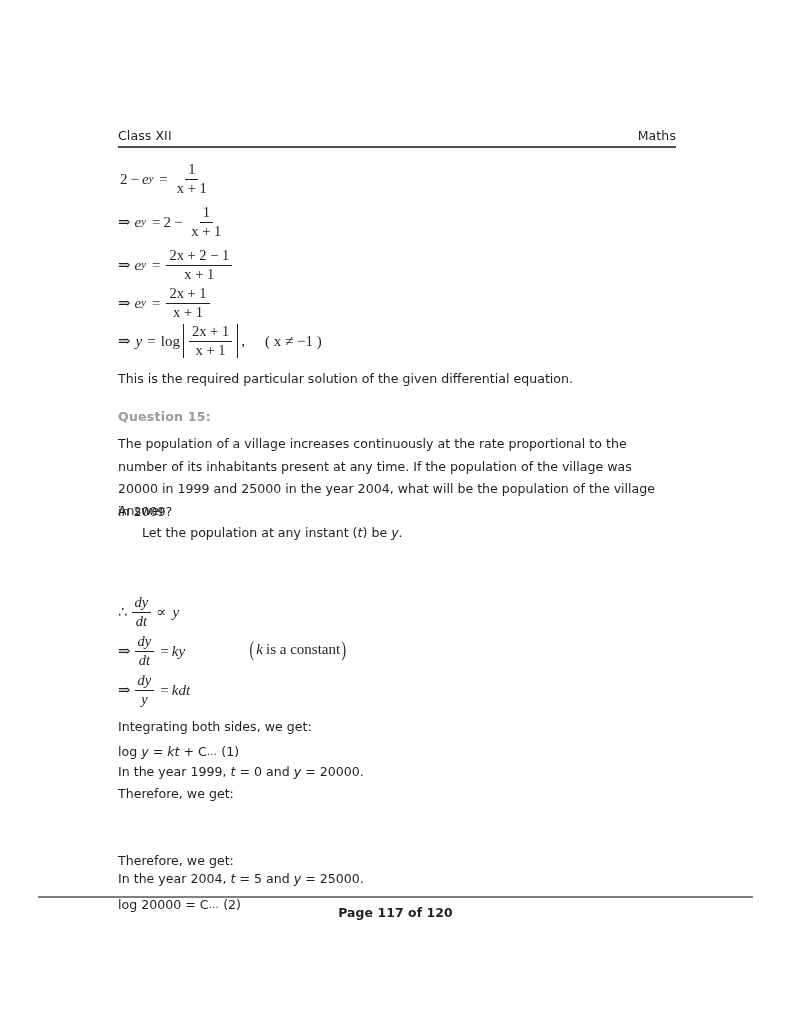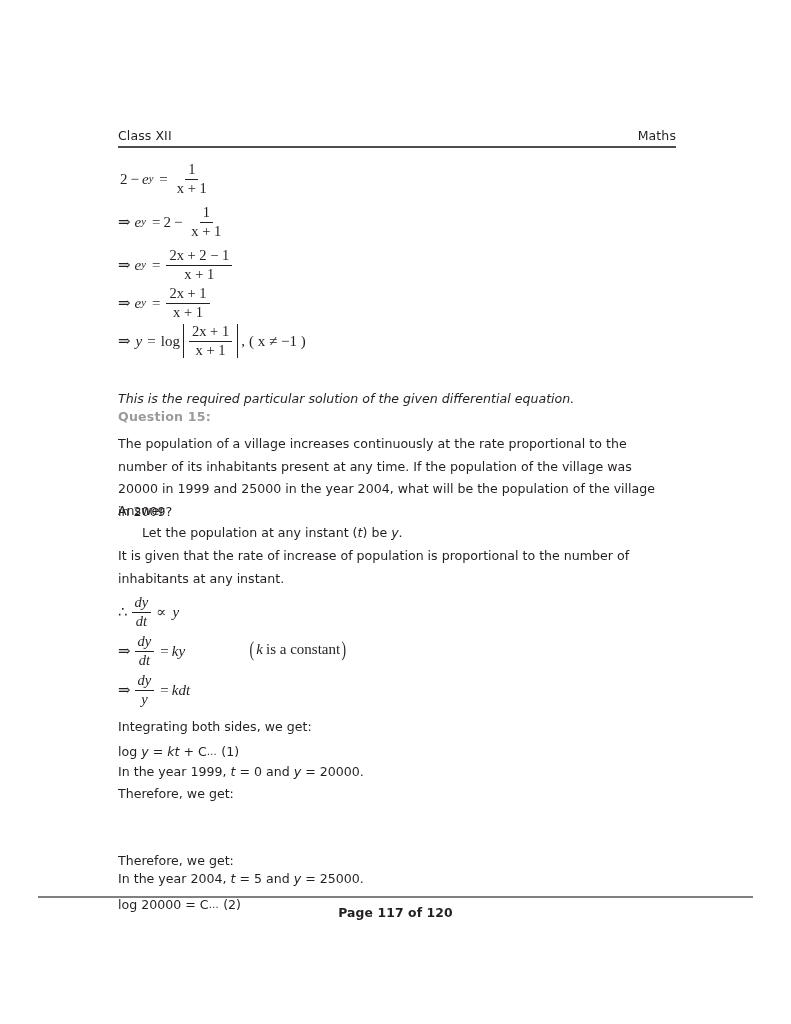--- a/index.html
+++ b/index.html
@@ -210,36 +210,35 @@
     <span style="margin-left:2px;">log</span>
     <span class="abs">
       <span class="bar"></span>
       <span class="frac">
         <span class="num">2x + 1</span>
         <span class="den">x + 1</span>
       </span>
       <span class="bar"></span>
     </span>
     <span>,</span>
-    <span style="margin-left:4px;">( x ≠ −1 )</span>
-  </div>
-
-  <div class="para" style="top:388px;font-style:italic;">This is the required particular solution of the given differential equation.</div>
+    <span style="margin-left:20px;">( x ≠ −1 )</span>
+  </div>
+
+  <div class="para" style="top:368px;">This is the required particular solution of the given differential equation.</div>
 
   <div class="q-label" style="top:409px;">Question 15:</div>
 
   <div class="para wrap" style="top:433px;">The population of a village increases continuously at the rate proportional to the number of its inhabitants present at any time. If the population of the village was 20000 in 1999 and 25000 in the year 2004, what will be the population of the village in 2009?</div>
 
   <div class="para" style="top:500px;">Answer</div>
 
   <div class="para" style="top:522px;margin-left:24px;">
     <span>Let the population at any instant (</span><em class="it">t</em><span>) be </span><em class="it">y</em><span>.</span>
   </div>
 
-  <div class="para wrap" style="top:545px;">It is given that the rate of increase of population is proportional to the number of inhabitants at any instant.</div>
 
   <div class="math" style="left:118px; top:595px;">
     <span>∴</span>
     <span class="frac" style="margin-left:4px;">
       <span class="num mi">dy</span>
       <span class="den mi">dt</span>
     </span>
     <span class="op" style="margin-left:2px;">∝</span>
     <span class="mi" style="margin-left:3px;">y</span>
   </div>

